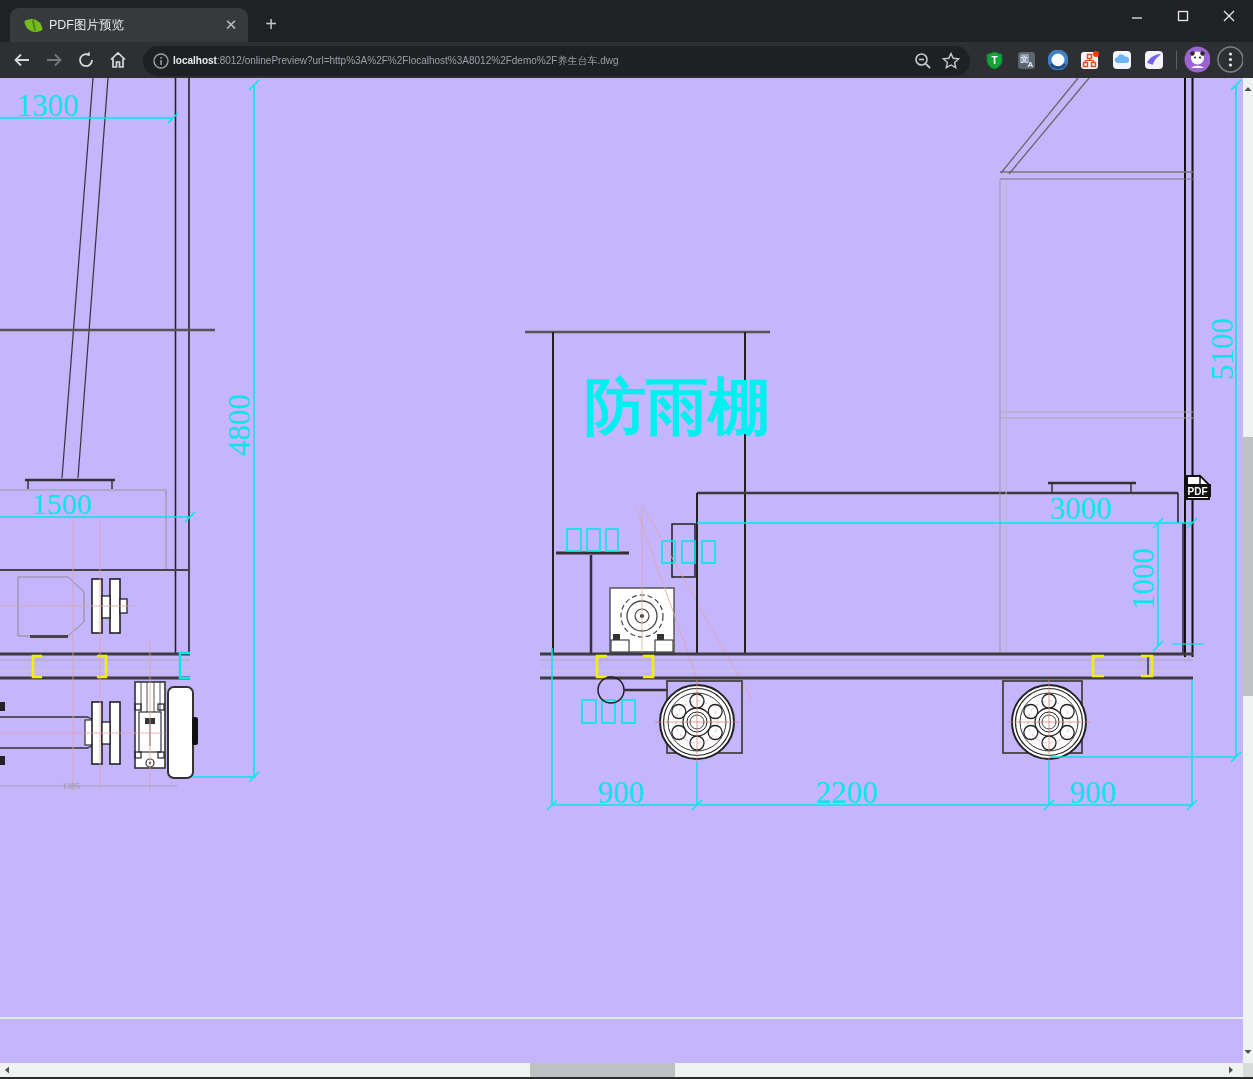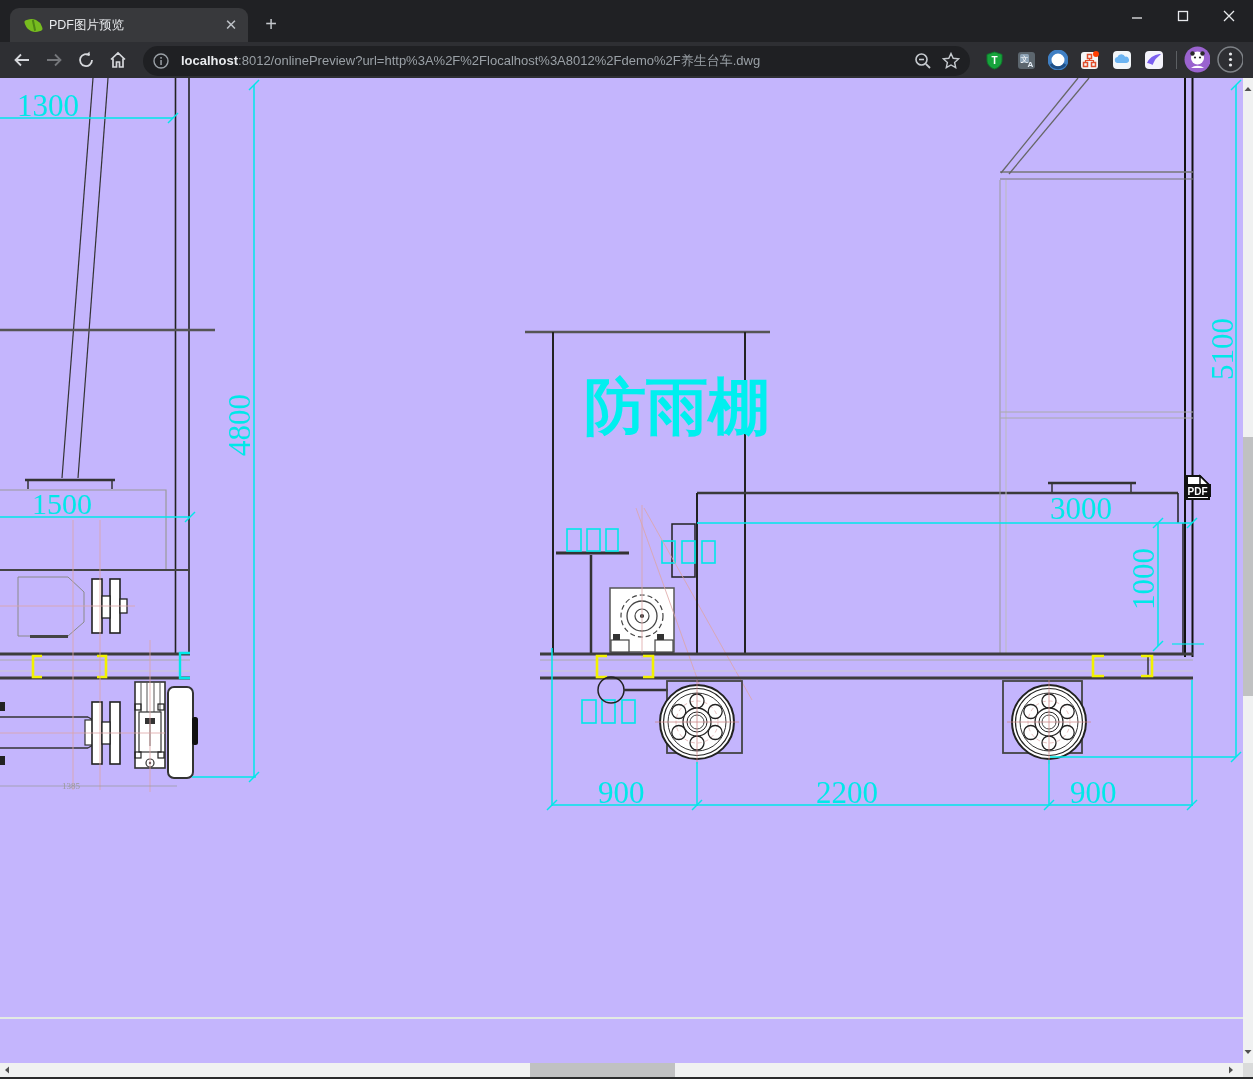--- a/index.html
+++ b/index.html
@@ -12,21 +12,21 @@
   .favicon{width:15px;height:15px;margin:0 8px 0 8px;background:#77bc1f;border-radius:2px 11px 2px 11px;transform:rotate(-20deg);position:relative;flex:0 0 auto;}
   .favicon:after{content:"";position:absolute;left:7px;top:2px;width:1.5px;height:11px;background:#4e8714;transform:rotate(8deg);}
   .tab-title{color:#e8eaed;font-size:12.5px;white-space:nowrap;overflow:hidden;flex:1;}
   .tab-close{color:#bdc1c6;font-size:15px;width:18px;height:18px;line-height:17px;text-align:center;border-radius:50%;flex:0 0 auto;}
   .newtab{position:absolute;top:12px;left:258px;width:26px;height:26px;color:#c4c7cc;font-size:20px;line-height:24px;text-align:center;border-radius:50%;}
   .winctl{position:absolute;top:0;height:32px;width:46px;display:flex;align-items:center;justify-content:center;}
   
   .toolbar{position:absolute;top:42px;left:0;width:1253px;height:37px;background:#2e2f33;}
   .navbtn{position:absolute;top:4px;width:28px;height:28px;display:flex;align-items:center;justify-content:center;border-radius:50%;}
   .addressbar{position:absolute;top:4px;left:143px;width:827px;height:30px;background:#1f2023;border-radius:15px;display:flex;align-items:center;padding:0 10px;box-sizing:border-box;}
-  .url{font-size:13px;color:#9aa0a6;white-space:nowrap;overflow:hidden;flex:1;margin-left:12px;}
+  .url{font-size:10px;color:#9aa0a6;white-space:nowrap;overflow:hidden;flex:1;margin-left:4px;}
   .url b{color:#e8eaed;font-weight:bold;}
   .ext{position:absolute;top:5px;width:26px;height:26px;display:flex;align-items:center;justify-content:center;}
   .sep{position:absolute;top:9px;left:1176px;width:1px;height:18px;background:#5c5f63;}
   
   .content{position:absolute;top:78px;left:0;width:1243px;height:985px;background:#c4b5fd;overflow:hidden;}
   .dimtext{font-family:"Liberation Serif",serif;fill:#00e8e8;}
   .cjk{font-family:"Liberation Sans",sans-serif;font-weight:bold;fill:#00efef;}
   
   .vscroll{position:absolute;top:78px;left:1243px;width:10px;height:985px;background:#f0f1f1;}
   .vthumb{position:absolute;left:0;top:359px;width:10px;height:259px;background:#c0c1c2;}

